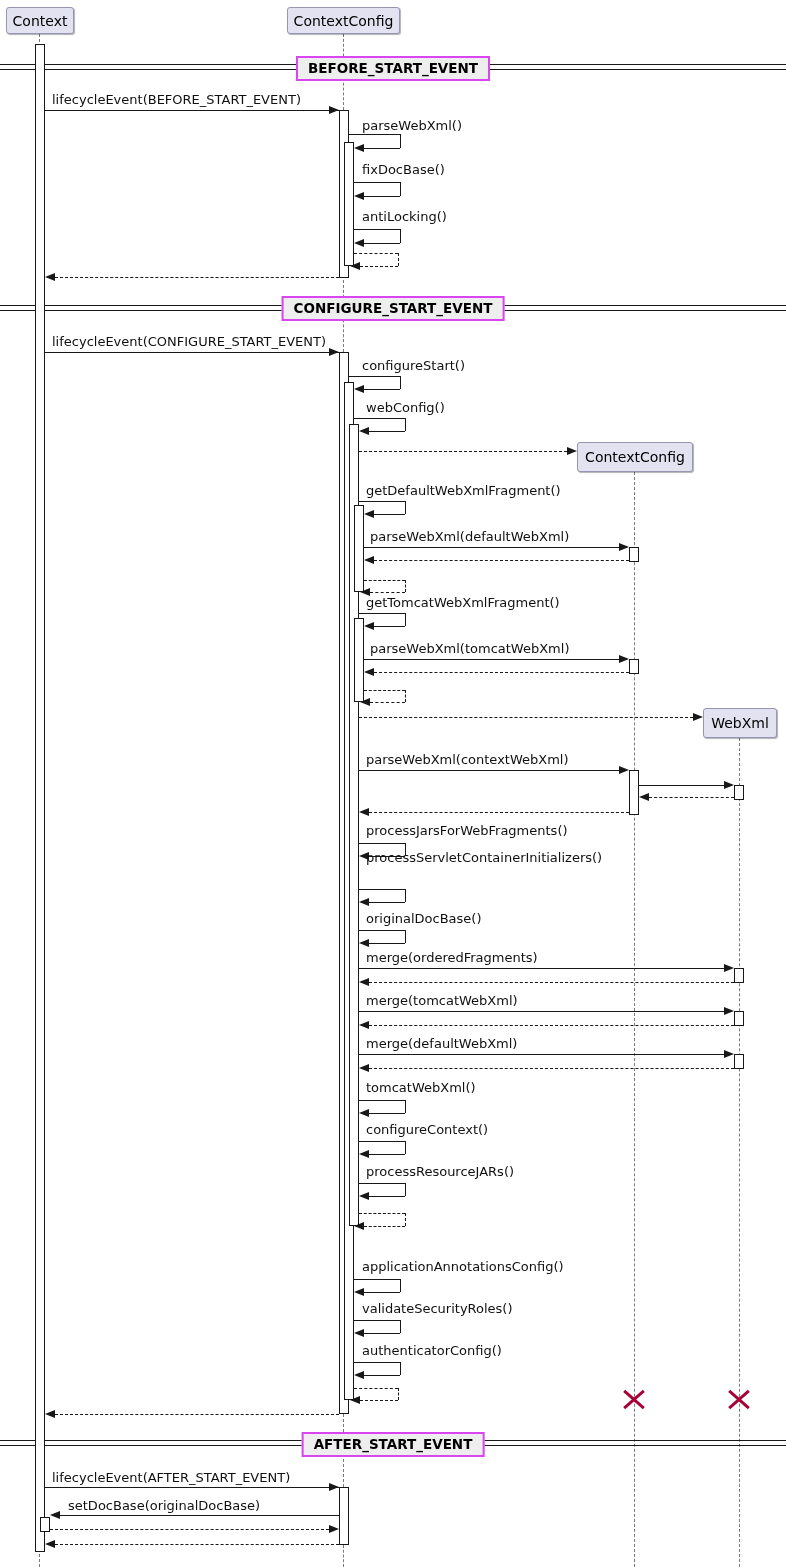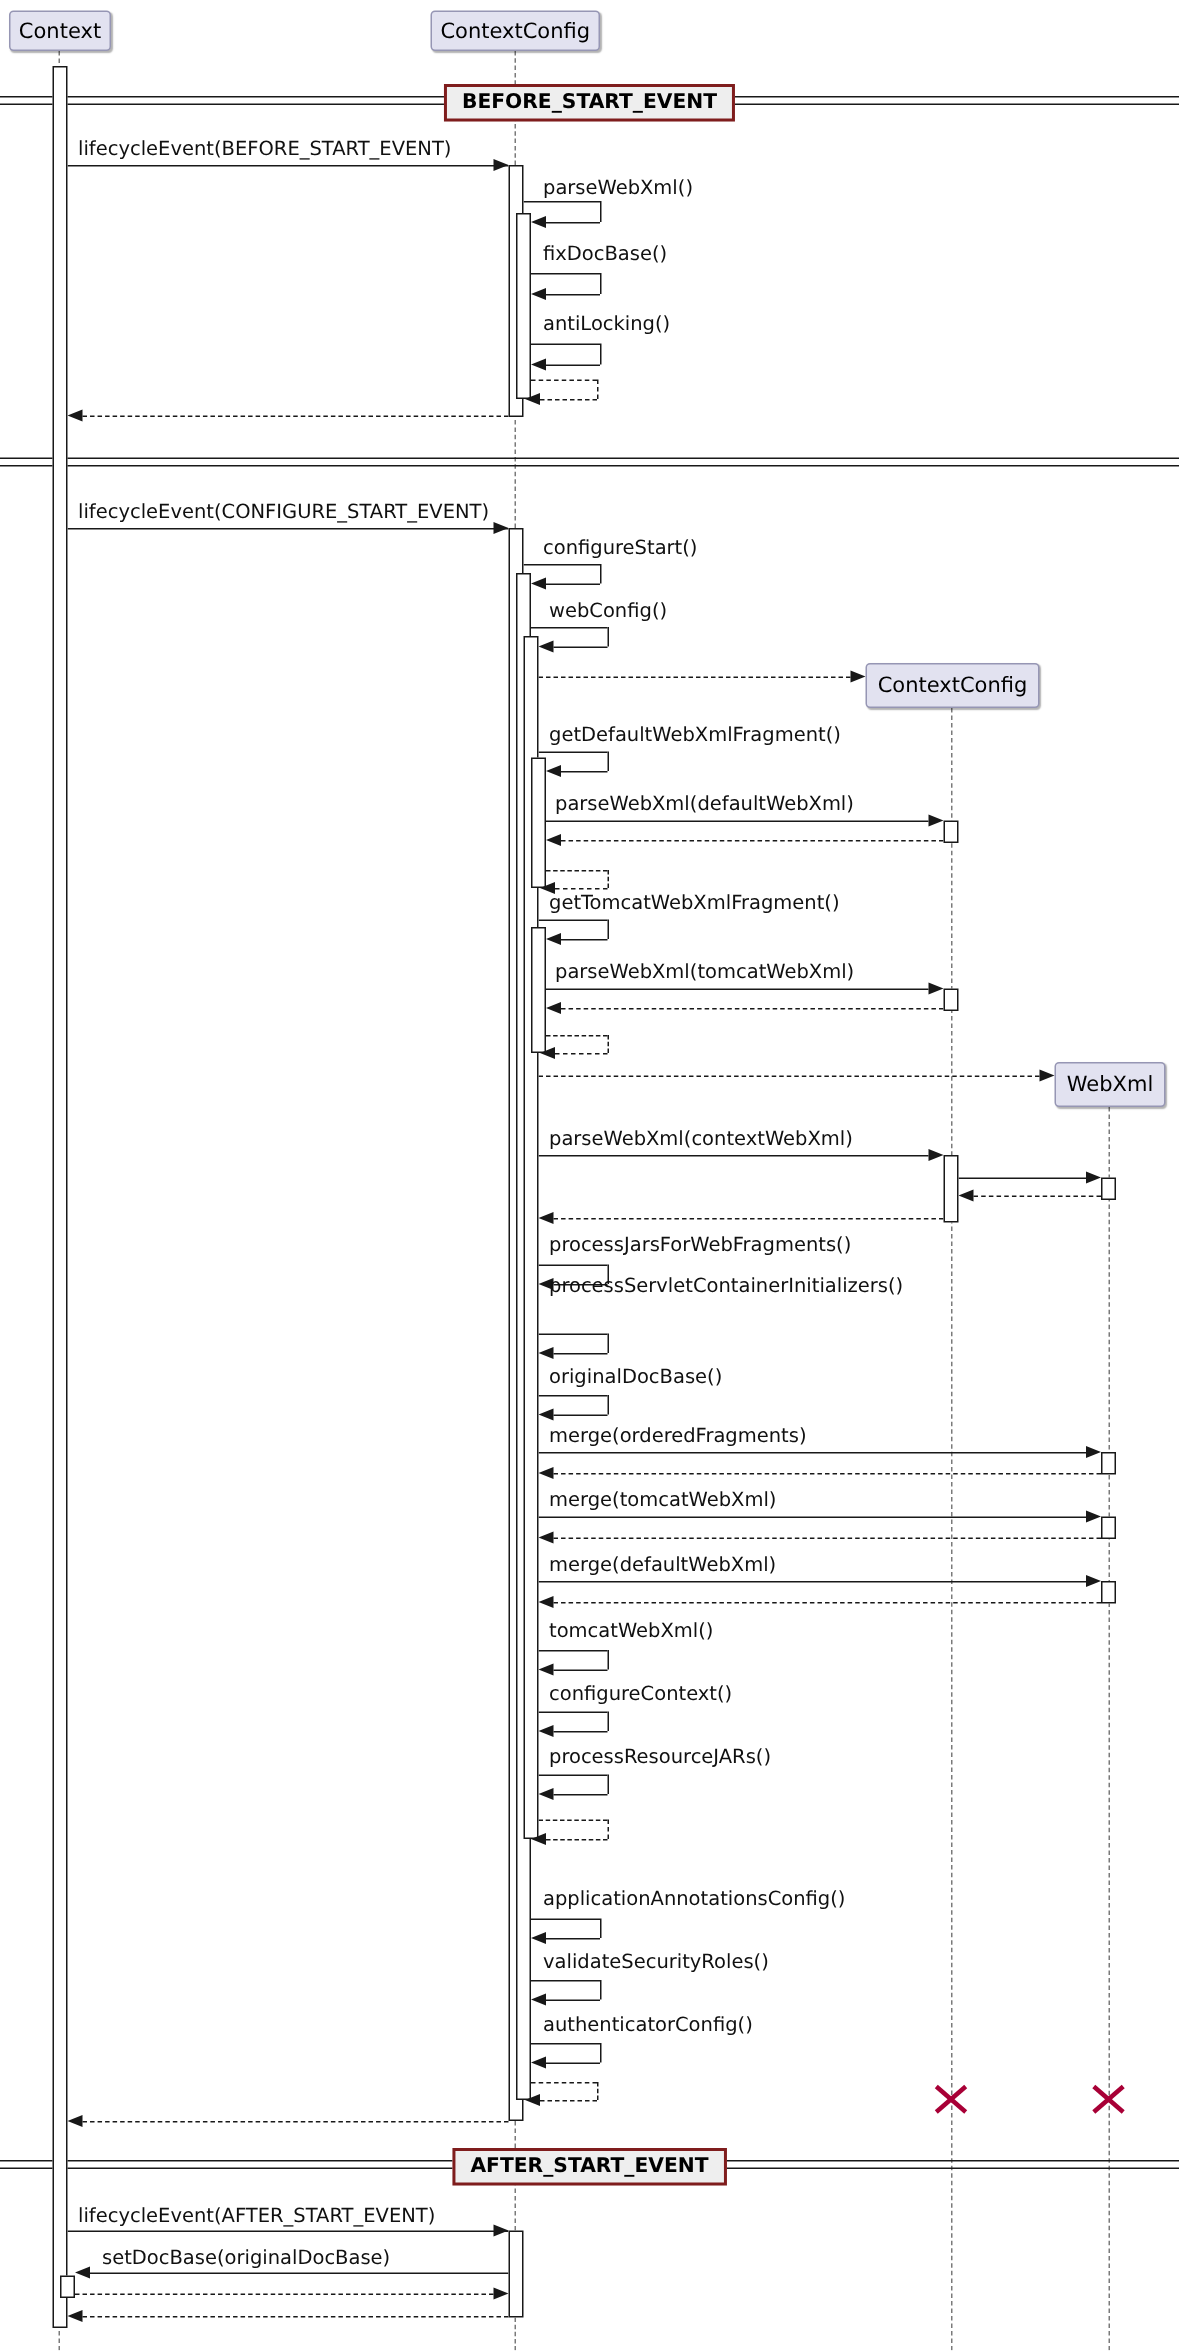--- a/index.html
+++ b/index.html
@@ -1,21 +1,21 @@
 <!DOCTYPE html>
 <html style="--participant-fill: #E2E2F0; --participant-border: #9696B4; --divider-fill: #EEEEEE; --destroy-cross: #A80036;"><head>
 <meta charset="utf-8">
 <style>
   html,body{margin:0;padding:0;background:#fff;}
   #diag{position:relative;width:786px;height:1567px;background:#fff;overflow:hidden;
         font-family:"DejaVu Sans","Liberation Sans",sans-serif;}
   .ll{position:absolute;width:0;border-left:1px dashed #7a7a7a;z-index:0;}
   .divline{position:absolute;left:0;width:786px;height:4px;border-top:1px solid #181818;border-bottom:1px solid #181818;z-index:0;box-sizing:content-box;}
   .divbox{position:absolute;left:50%;transform:translateX(-50%);background:var(--divider-fill,#EEEEEE);
-          border:2px solid #7f1d1d;font-weight:bold;font-size:13.5px;line-height:17px;padding:2px 10px;
+          border:2px solid #d946ef;font-weight:bold;font-size:13.5px;line-height:17px;padding:2px 10px;
           white-space:nowrap;z-index:3;color:#000;}
   .pbox{position:absolute;background:var(--participant-fill,#E2E2F0);border:1px solid var(--participant-border,#9696B4);
         border-radius:3px;box-shadow:1px 1px 1px rgba(0,0,0,.3);display:flex;align-items:center;justify-content:center;
         font-size:14px;color:#000;z-index:3;box-sizing:border-box;}
   .bar{position:absolute;width:10px;background:#fff;border:1px solid #181818;box-sizing:border-box;z-index:2;}
   .h{position:absolute;height:0;border-top:1px solid #181818;z-index:1;}
   .h.d{border-top-style:dashed;}
   .v{position:absolute;width:0;border-left:1px solid #181818;z-index:1;}
   .v.d{border-left-style:dashed;}
   .aR{position:absolute;width:0;height:0;border-top:4px solid transparent;border-bottom:4px solid transparent;border-left:10px solid #181818;z-index:4;}
@@ -35,20 +35,21 @@
   <div class="ll" style="left:343px;top:34px;height:76px"></div>
   <div class="ll" style="left:343px;top:280px;height:72px"></div>
   <div class="ll" style="left:343px;top:1414px;height:73px"></div>
   <div class="ll" style="left:343px;top:1545px;height:22px"></div>
   <div class="ll" style="left:634px;top:472px;height:1095px"></div>
   <div class="ll" style="left:739px;top:738px;height:829px"></div>
 
   <div class="divline" style="top:64px"></div>
   <div class="divbox" style="top:56px">BEFORE_START_EVENT</div>
   <div class="divline" style="top:305px"></div>
+  <div class="divbox" style="top:296px">CONFIGURE_START_EVENT</div>
   <div class="divline" style="top:1440px"></div>
   <div class="divbox" style="top:1432px">AFTER_START_EVENT</div>
 
   <div class="pbox" style="left:6px;top:7px;width:68px;height:27px">Context</div>
   <div class="pbox" style="left:287px;top:7px;width:113px;height:27px">ContextConfig</div>
   <div class="pbox" style="left:577px;top:442px;width:116px;height:30px">ContextConfig</div>
   <div class="pbox" style="left:703px;top:708px;width:74px;height:30px">WebXml</div>
 
   <div class="bar" style="left:35px;top:44px;height:1508px"></div>
   <div class="bar" style="left:339px;top:110px;height:168px"></div>

